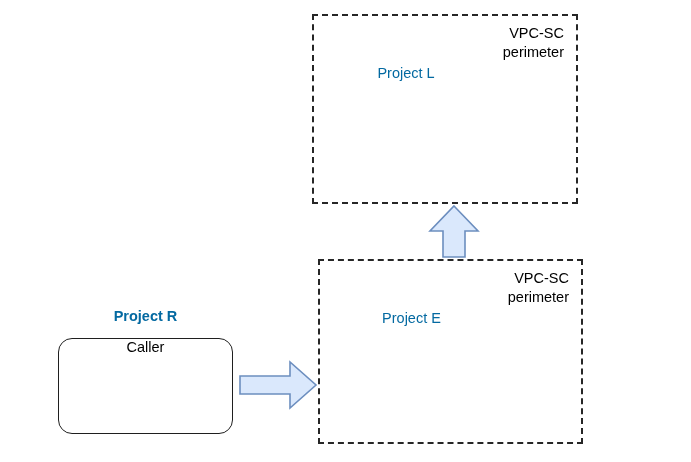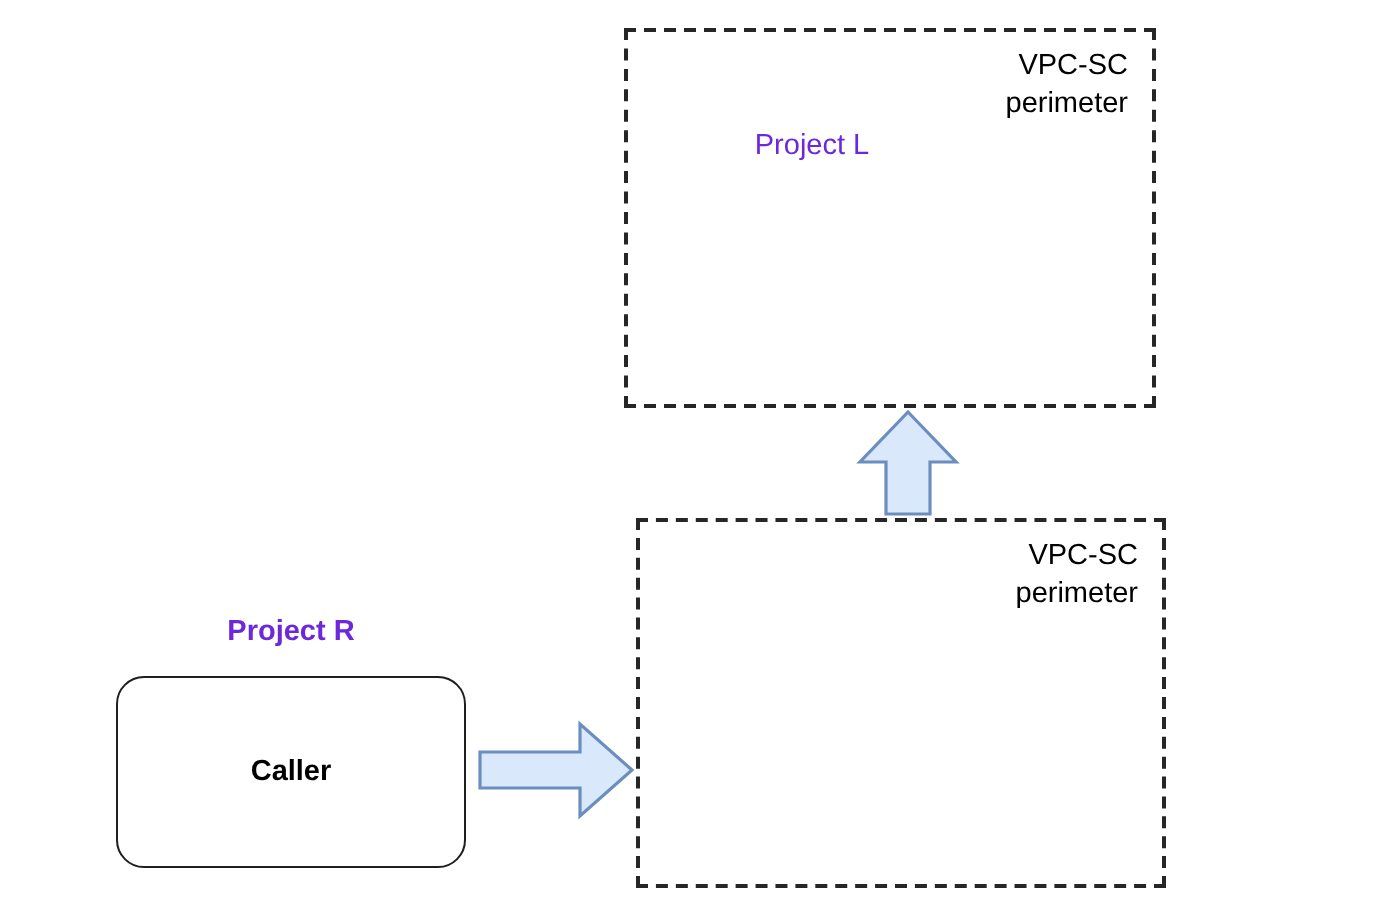--- a/index.html
+++ b/index.html
@@ -49,21 +49,21 @@
     color: #000000;
   }
   #perimeter-l-label { right: 12px; top: 8px; }
   #perimeter-e-label { right: 12px; top: 8px; }
 
   .project-label {
     position: absolute;
     font-size: 14.5px;
     line-height: 19px;
     text-align: center;
-    color: #6d28d9;
+    color: #0369a1;
     white-space: nowrap;
   }
   #project-l-label {
     left: 0;
     right: 78px;
     top: 48px;
   }
   #project-e-label {
     left: 0;
     right: 78px;
@@ -77,23 +77,22 @@
   }
 
   
   .node {
     position: absolute;
     border: 1.6px solid #1f1f1f;
     border-radius: 14px;
     background: #ffffff;
     box-sizing: border-box;
     display: flex;
-    align-items: center;
+    align-items: flex-start;
     justify-content: center;
-    font-weight: bold;
   }
   .node span {
     font-size: 14.5px;
     color: #000000;
     white-space: nowrap;
   }
   #node-linked-dataset {
     left: 372px;
     top: 101px;
     width: 173px;
@@ -134,20 +133,21 @@
     <div class="project-label" id="project-l-label">Project L</div>
 
     <div class="node" id="node-linked-dataset">
       
     </div>
   </div>
 
   <div class="perimeter" id="perimeter-e">
     <div class="perimeter-label" id="perimeter-e-label">VPC-SC
 perimeter</div>
+    <div class="project-label" id="project-e-label">Project E</div>
 
   </div>
 
   <div class="project-label" id="project-r-label">Project R</div>
 
   <div class="node" id="node-caller">
     <span>Caller</span>
   </div>
 
   <svg class="block-arrow" id="arrow-up" viewBox="0 0 52 54">

